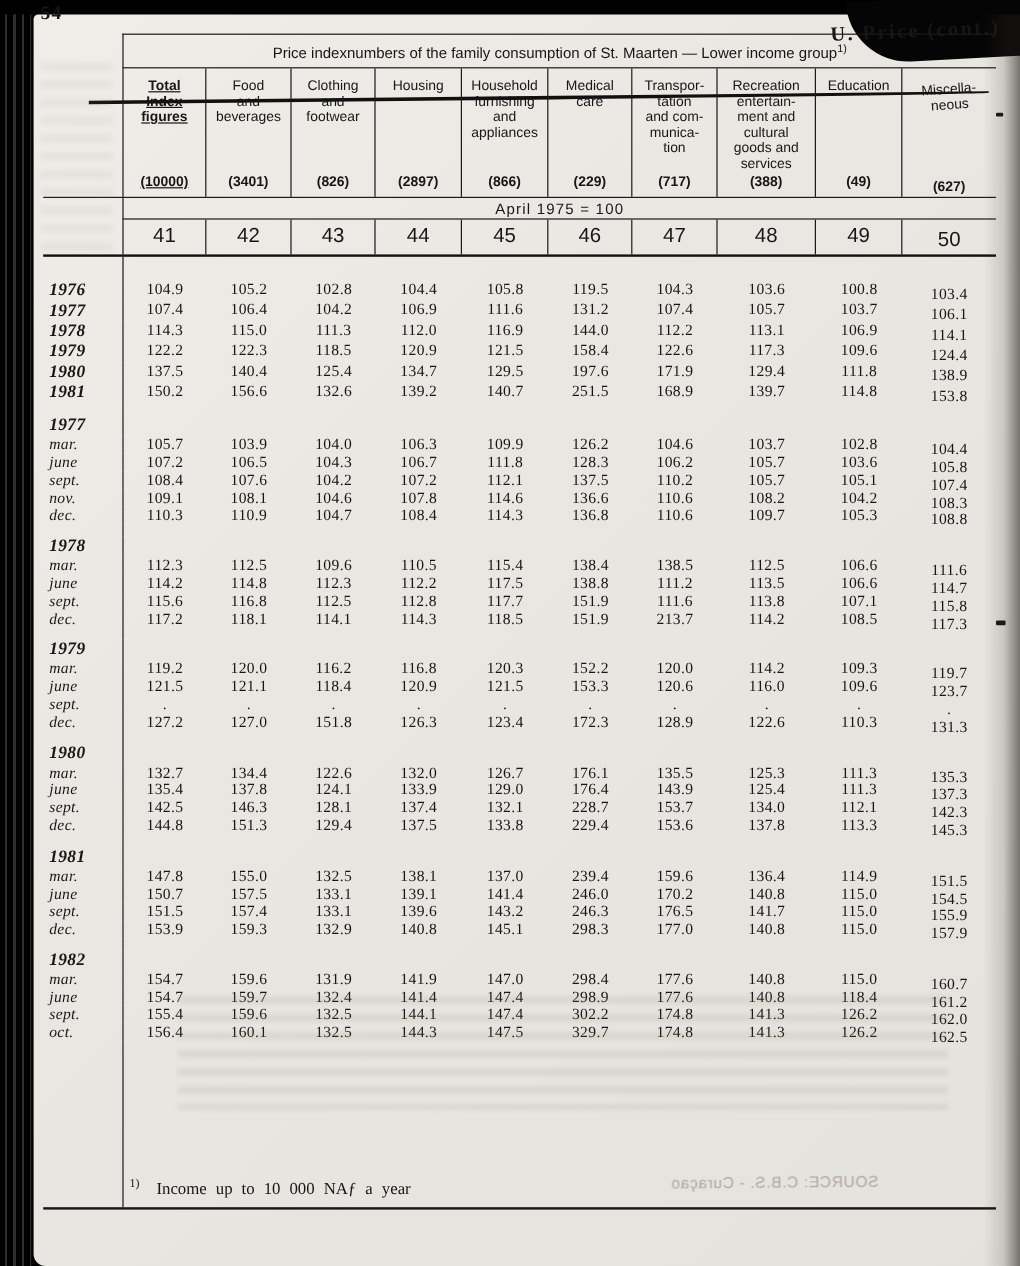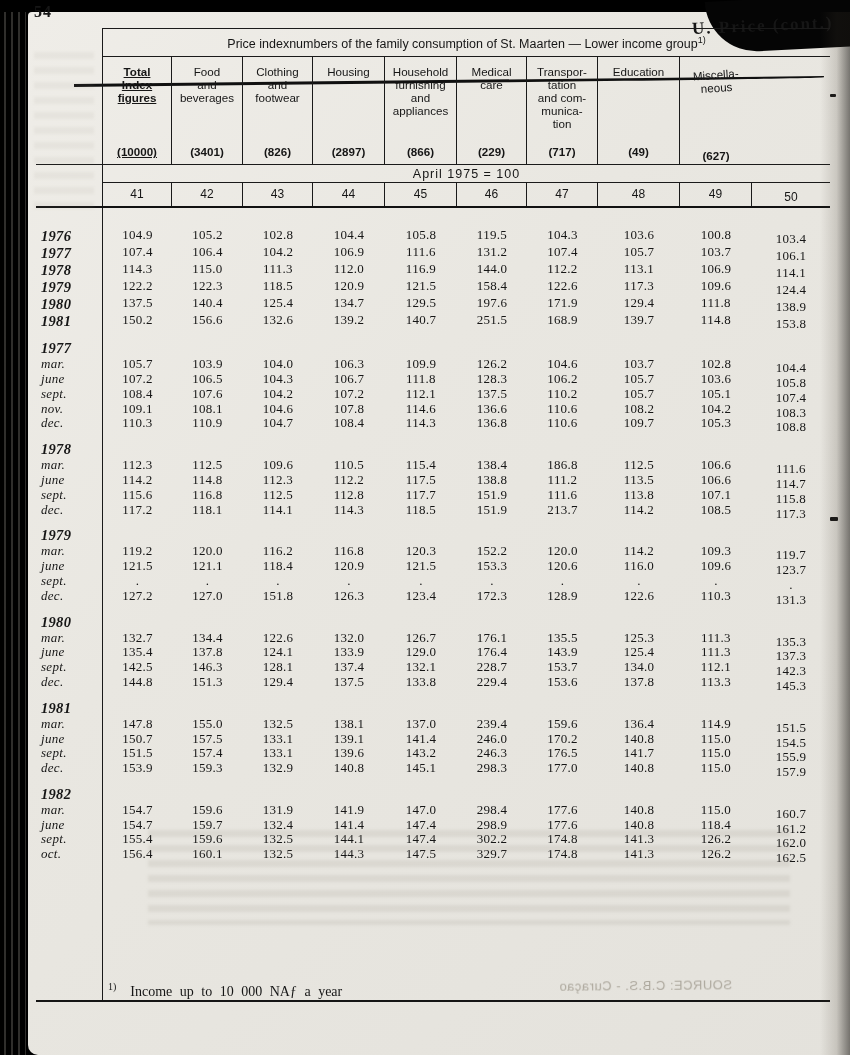--- a/index.html
+++ b/index.html
@@ -49,21 +49,21 @@
   .hdr-cell.tilt .hdr-label{transform:rotate(-4deg) translateY(3px);}
   .hdr-cell.tilt .hdr-weight{transform:translateY(4px);}
   .hdr-empty{border:none;}
 
   .base-row{height:18px;}
   .base-cell{grid-column:2 / -1;border-left:1.5px solid #1a1a1a;border-bottom:1.2px solid #1a1a1a;
              font-family:"Liberation Sans","DejaVu Sans",sans-serif;font-size:12.5px;
              display:flex;align-items:center;justify-content:center;letter-spacing:1px;}
 
   .num-row{border-bottom:2.5px solid #111;}
-  .num-cell{font-family:"Liberation Sans","DejaVu Sans",sans-serif;font-size:12px;
+  .num-cell{font-family:"Liberation Sans","DejaVu Sans",sans-serif;font-size:17px;
             text-align:center;padding:4px 0 5px;border-right:1.2px solid #1a1a1a;}
   .num-cell:last-child{border-right:none;transform:translateY(3px);}
   .num-cell.first{border-left:1.5px solid #1a1a1a;}
   .num-empty{border:none;}
 
   
   .tbody{position:relative;}
   .row{height:14.8px;}
   .row .cell{font-size:13px;text-align:center;line-height:14.8px;letter-spacing:.3px;}
   .row .cell.first{border-left:1.5px solid #1a1a1a;}
@@ -148,20 +148,29 @@
         </div>
         <div class="hdr-cell">
           <div class="hdr-label">Transpor-
 tation
 and com-
 munica-
 tion</div>
           <div class="hdr-weight">(717)</div>
         </div>
         <div class="hdr-cell">
+          <div class="hdr-label">Recreation
+entertain-
+ment and
+cultural
+goods and
+services</div>
+          <div class="hdr-weight">(388)</div>
+        </div>
+        <div class="hdr-cell">
           <div class="hdr-label">Education</div>
           <div class="hdr-weight">(49)</div>
         </div>
         <div class="hdr-cell tilt">
           <div class="hdr-label">Miscella-
 neous</div>
           <div class="hdr-weight">(627)</div>
         </div>
       </div>
 
@@ -394,21 +403,21 @@
           <div class="cell last"></div>
         </div>
         <div class="grid row ">
           <div class="cell rowlabel">mar.</div>
           <div class="cell first">112.3</div>
           <div class="cell">112.5</div>
           <div class="cell">109.6</div>
           <div class="cell">110.5</div>
           <div class="cell">115.4</div>
           <div class="cell">138.4</div>
-          <div class="cell">186.8</div>
+          <div class="cell">138.5</div>
           <div class="cell">112.5</div>
           <div class="cell">106.6</div>
           <div class="cell last">111.6</div>
         </div>
         <div class="grid row ">
           <div class="cell rowlabel">june</div>
           <div class="cell first">114.2</div>
           <div class="cell">114.8</div>
           <div class="cell">112.3</div>
           <div class="cell">112.2</div>

